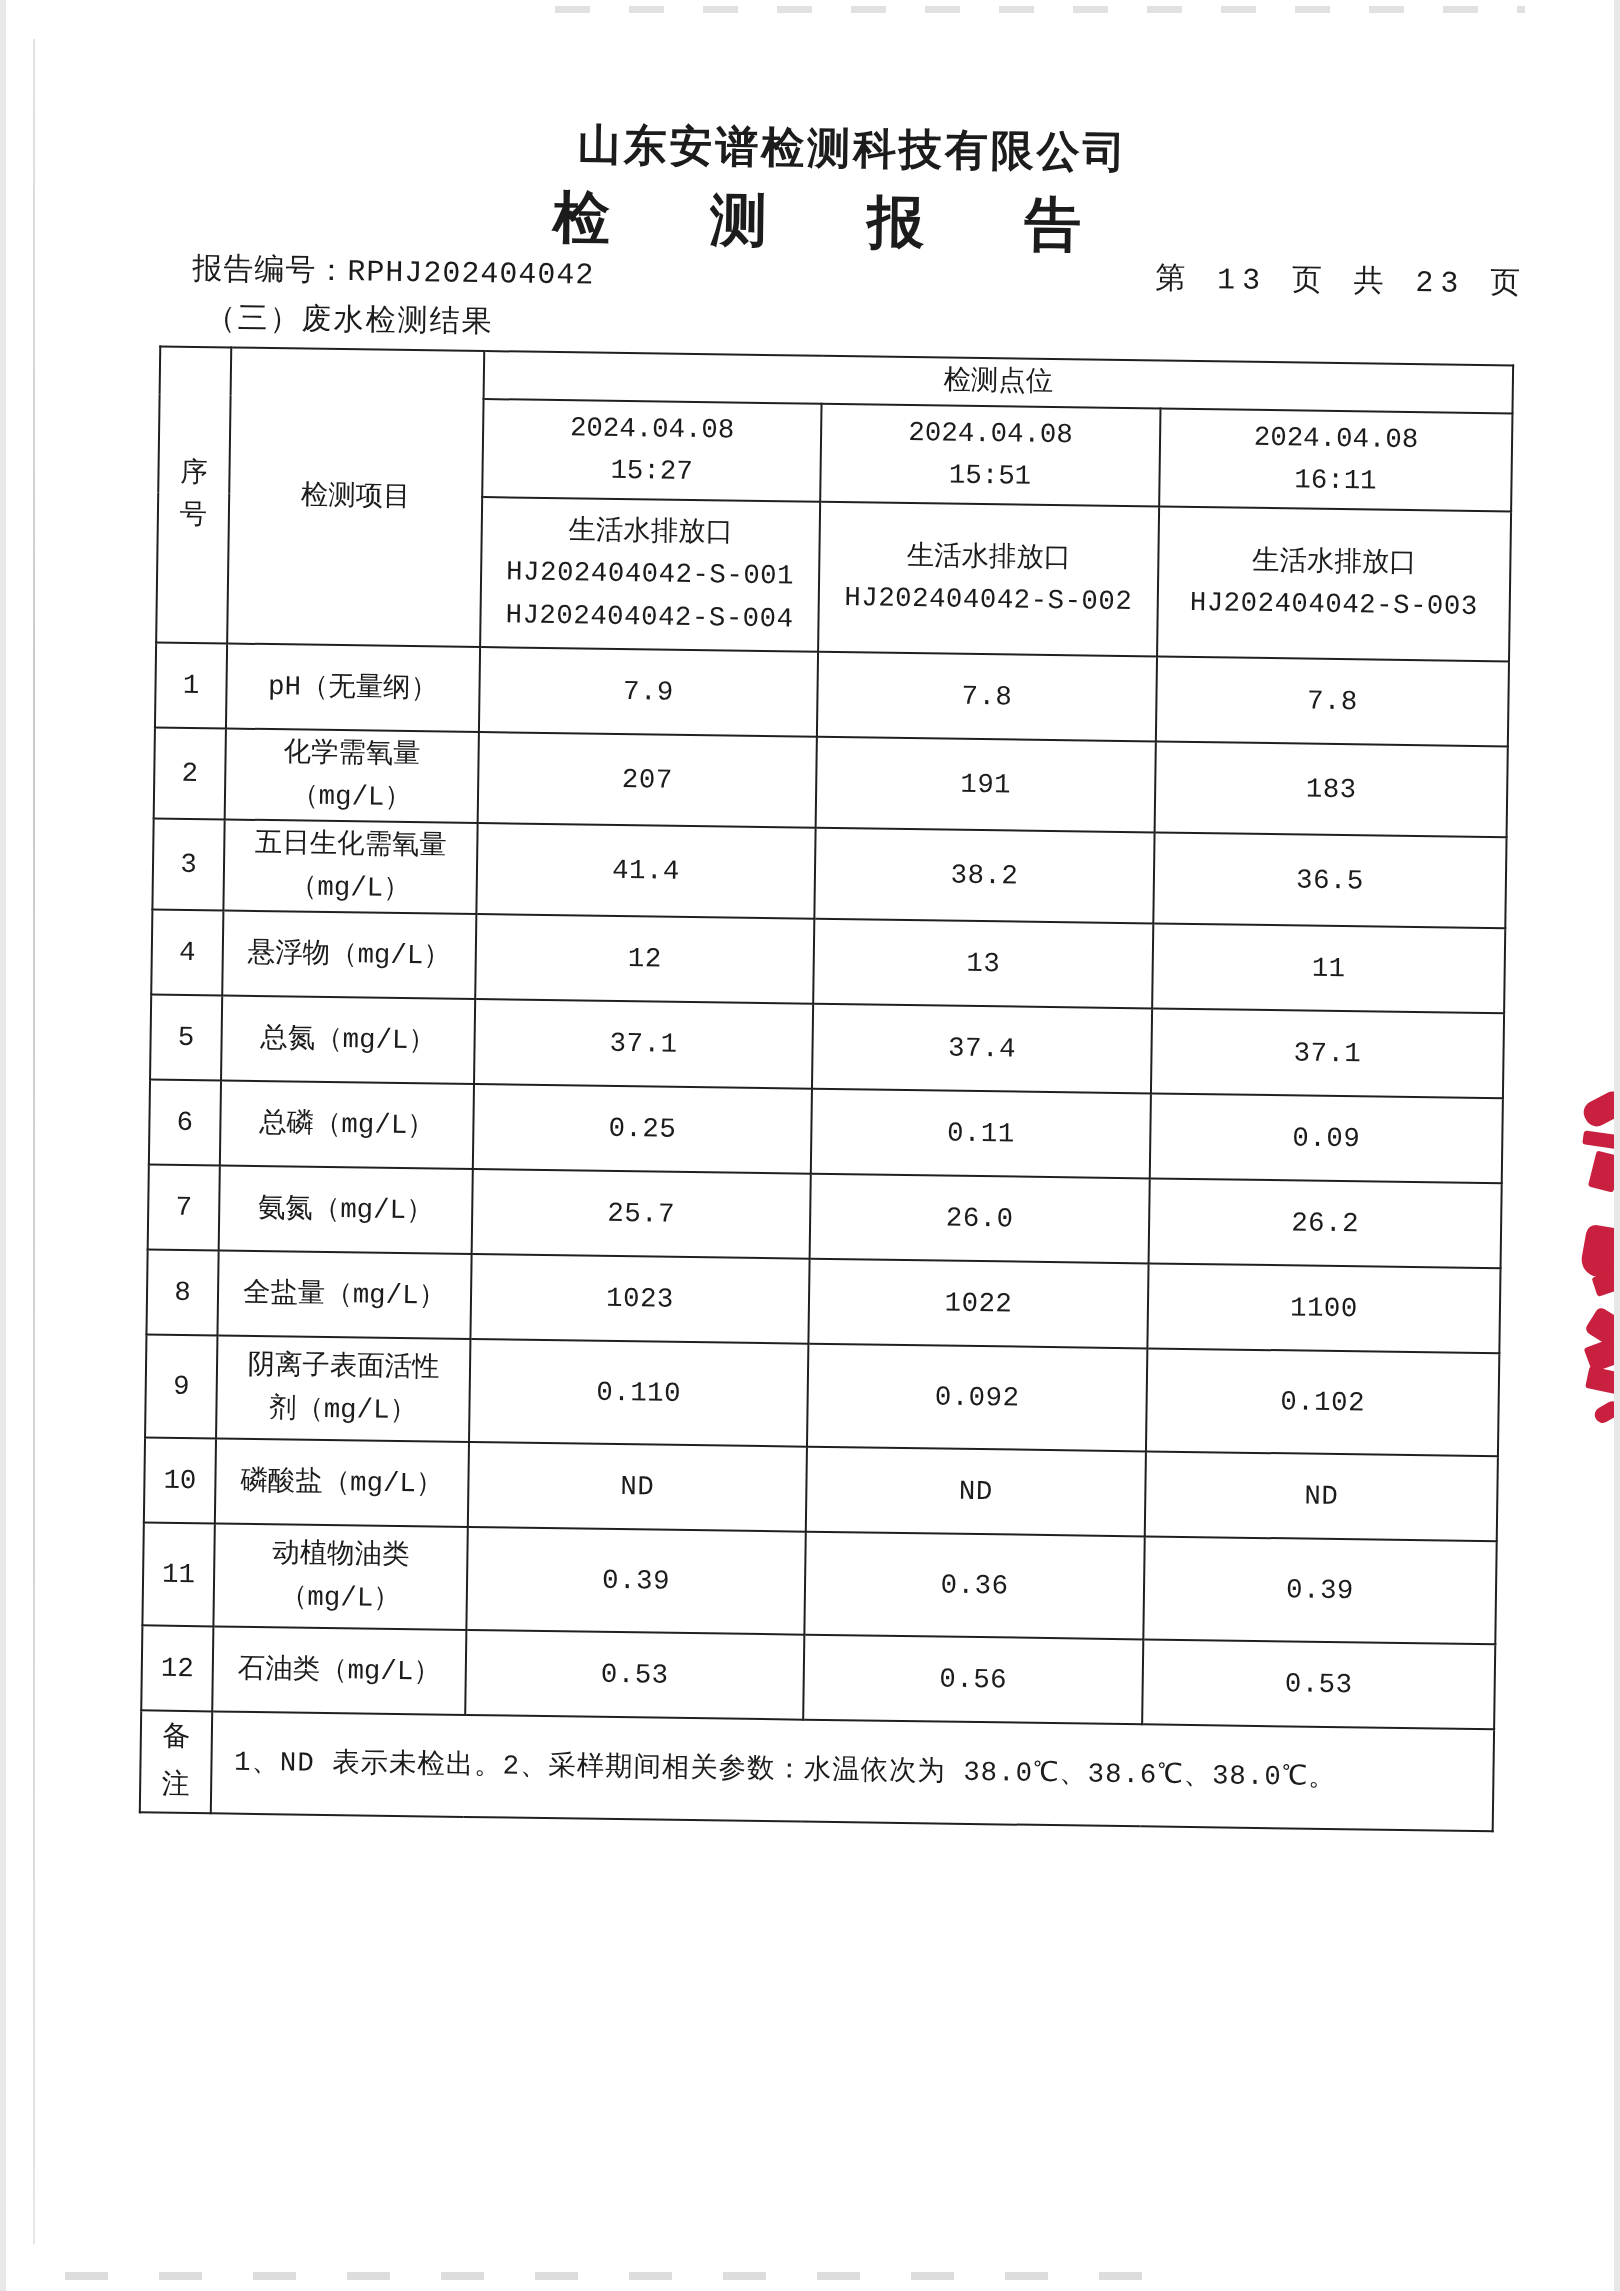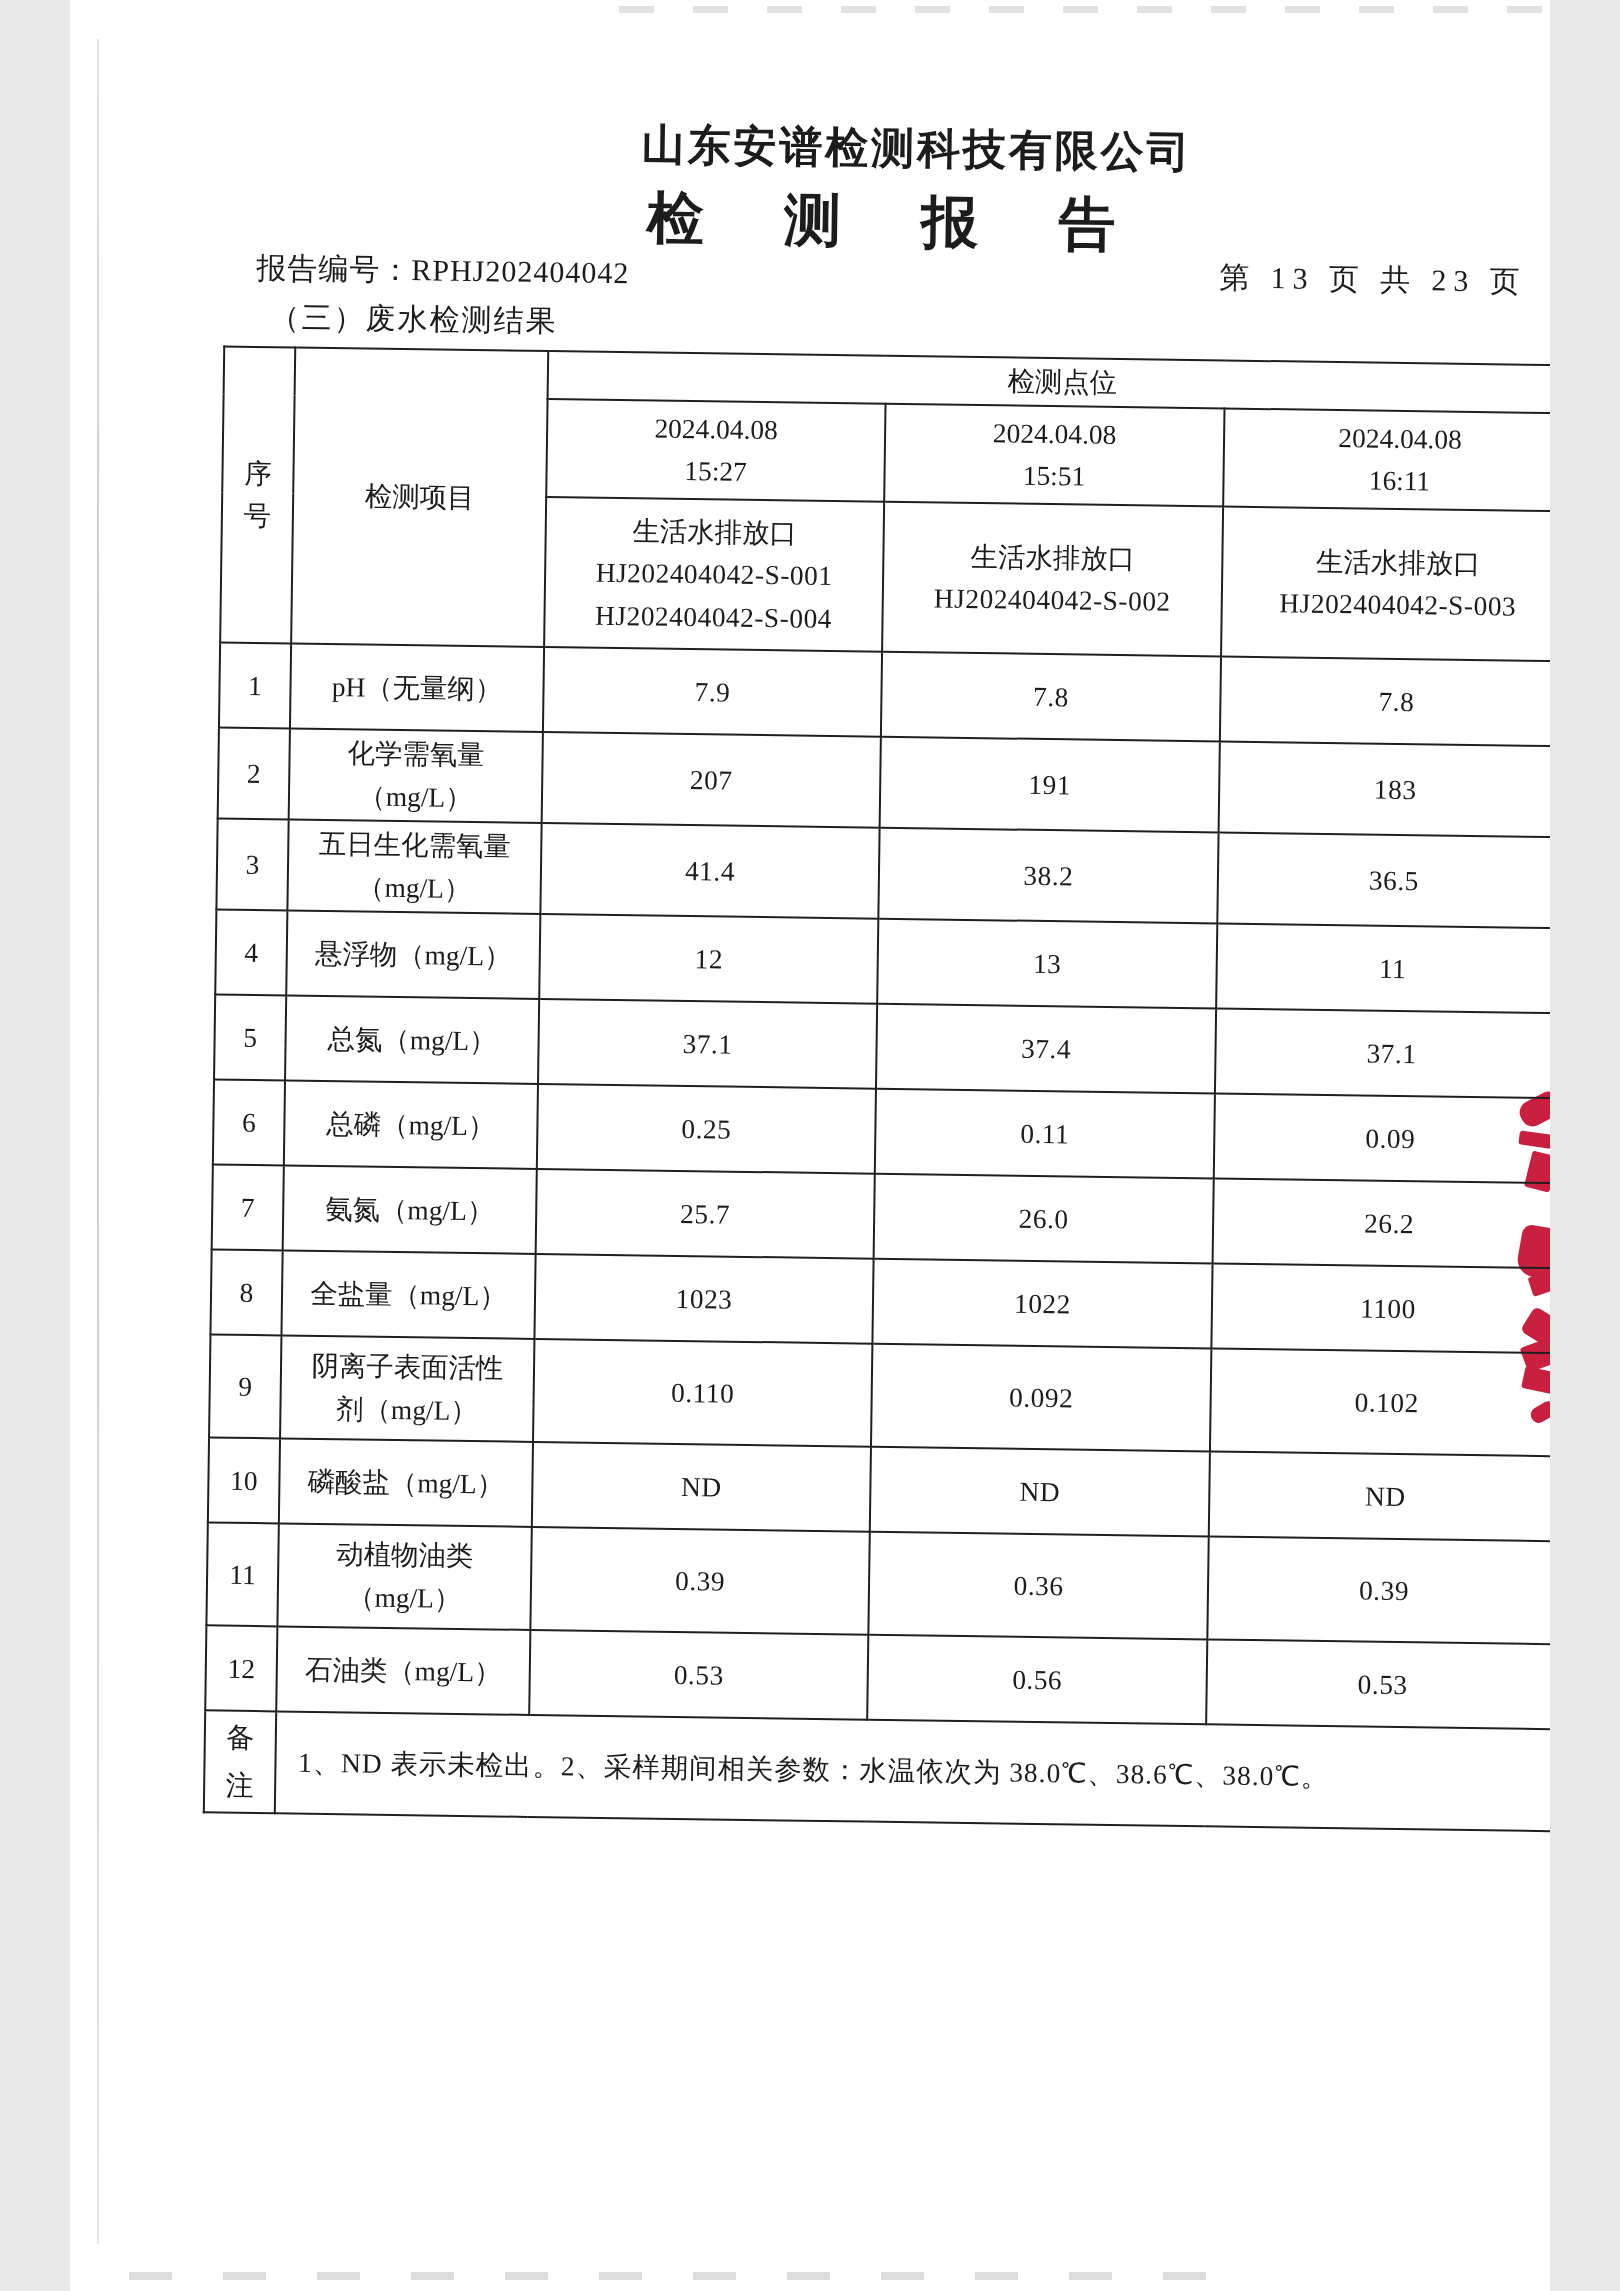--- a/index.html
+++ b/index.html
@@ -1,18 +1,18 @@
 <!DOCTYPE html>
 <html><head>
 <meta charset="utf-8">
 <style>
   html,body{margin:0;padding:0;background:#e8e8e8;}
   .page{
-    position:relative; width:1480px; height:2292px; background:#ffffff;
-    overflow:hidden; font-family:Liberation Serif, serif;
+    position:relative; width:1608px; height:2292px; background:#ffffff;
+    overflow:hidden; font-family:Liberation Mono, monospace;
     color:#1c1c1c; margin:0 auto;
   }
   .skew{ position:absolute; left:0; top:0; width:1620px; height:2292px;
          transform:rotate(0.8deg); transform-origin:118px 294px; }
 
   
   .company{ position:absolute; top:110px; left:0; width:1620px; text-align:center;
             font-size:43px; font-weight:700; letter-spacing:2.9px; transform:translateX(35px); }
   .report-title{ position:absolute; top:174px; left:0; width:1620px; text-align:center;
             font-size:57px; font-weight:700; letter-spacing:33px; text-indent:33px; }

